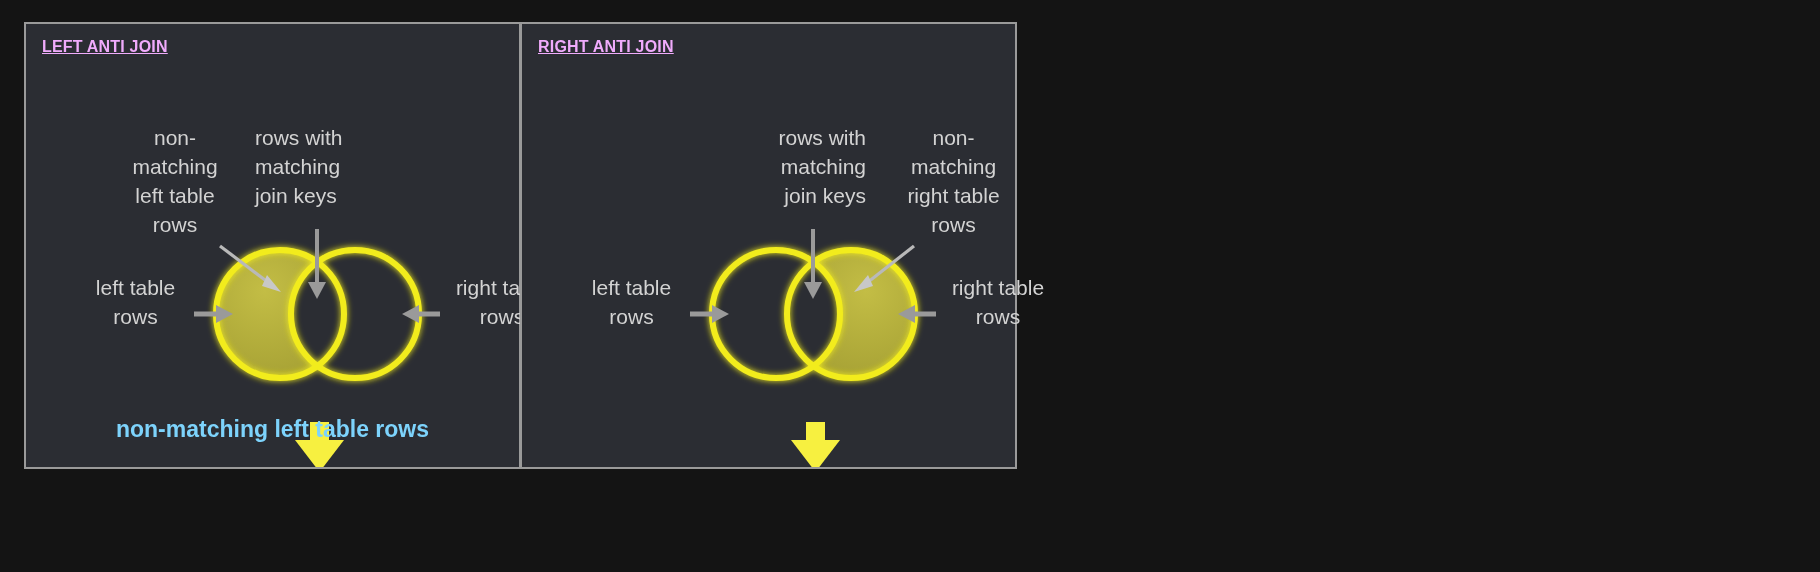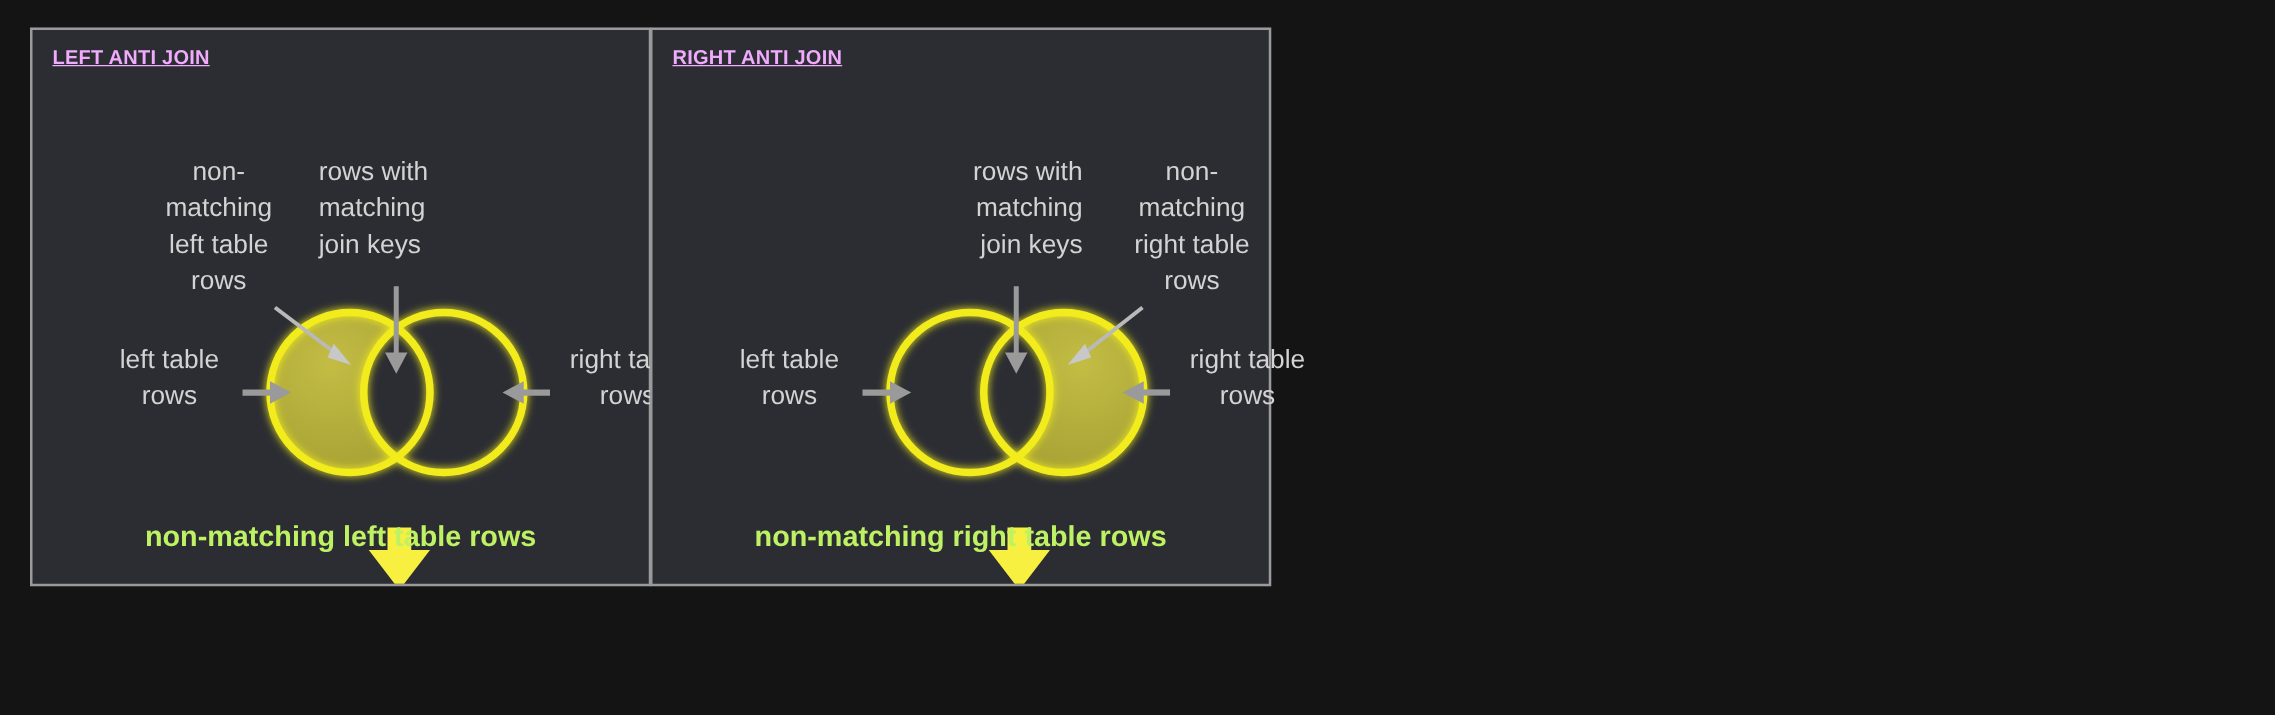--- a/index.html
+++ b/index.html
@@ -71,21 +71,21 @@
   .callout.lft { text-align: left; }
 
   .bottom-caption {
     position: absolute;
     left: 0;
     right: 0;
     top: 392px;
     text-align: center;
     font-size: 23px;
     font-weight: bold;
-    color: #bef264;
+    color: #7dd3fc;
     white-space: nowrap;
   }
 </style>
 </head>
 <body>
 
 <div class="stage">
 
   <div class="panel" id="panel-left">
 
@@ -233,16 +233,15 @@
 right table
 rows</div>
 
       <div class="callout ctr" style="left:8px; top:250px; width:115px;">left table
 rows</div>
 
       <div class="callout ctr" style="left:373px; top:250px; width:118px;">right table
 rows</div>
     </div>
 
-    <div class="bottom-caption">non-matching right table rows</div>
   </div>
 
 </div>
 
 </body></html>

